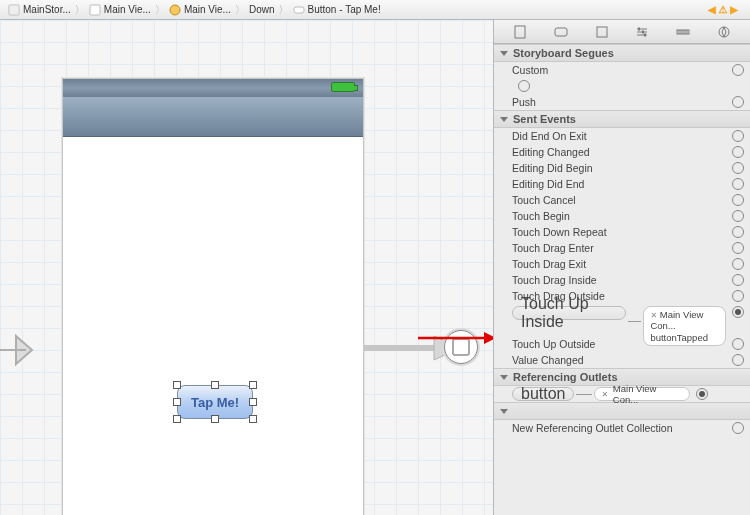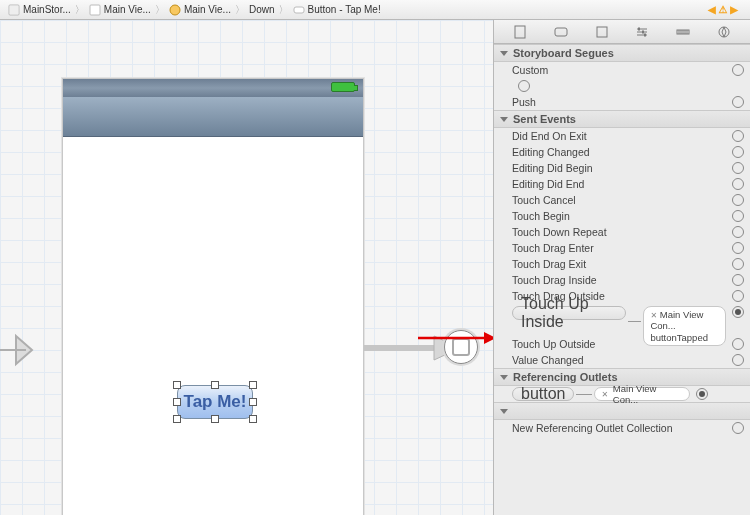--- a/index.html
+++ b/index.html
@@ -98,21 +98,21 @@
       left: 114px; top: 306px;
     }
     .uibutton {
       width: 76px; height: 34px;
       background: linear-gradient(to bottom, #eaf1fb, #b7d0f2 50%, #9fbfee);
       border: 1px solid #7a8fa5;
       border-radius: 8px;
       display: flex; align-items: center; justify-content: center;
       color: #3a5ea3;
       font-weight: bold;
-      font-size: 17px;
+      font-size: 13px;
       position: relative;
     }
     .sel-handle { position:absolute; width:8px; height:8px; background:#fff; border:1px solid #5a5a5a; }
     .sel-tl{left:-5px;top:-5px} .sel-tc{left:calc(50% - 4px);top:-5px} .sel-tr{right:-5px;top:-5px}
     .sel-ml{left:-5px;top:calc(50% - 4px)} .sel-mr{right:-5px;top:calc(50% - 4px)}
     .sel-bl{left:-5px;bottom:-5px} .sel-bc{left:calc(50% - 4px);bottom:-5px} .sel-br{right:-5px;bottom:-5px}
 
     
     .segue-arrow-left {
       position:absolute; left:-2px; top:310px; width:48px; height:40px;

